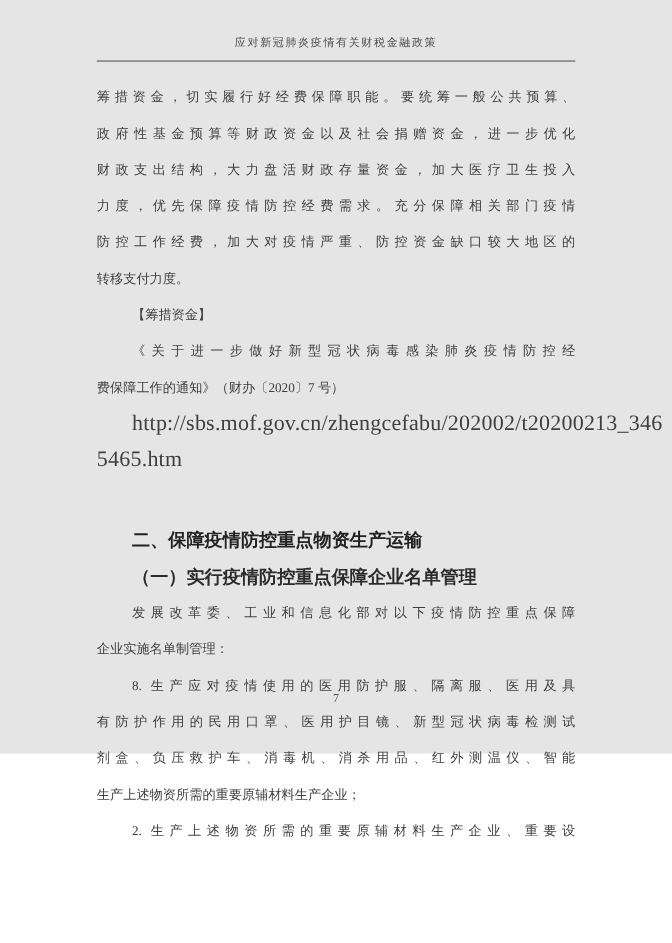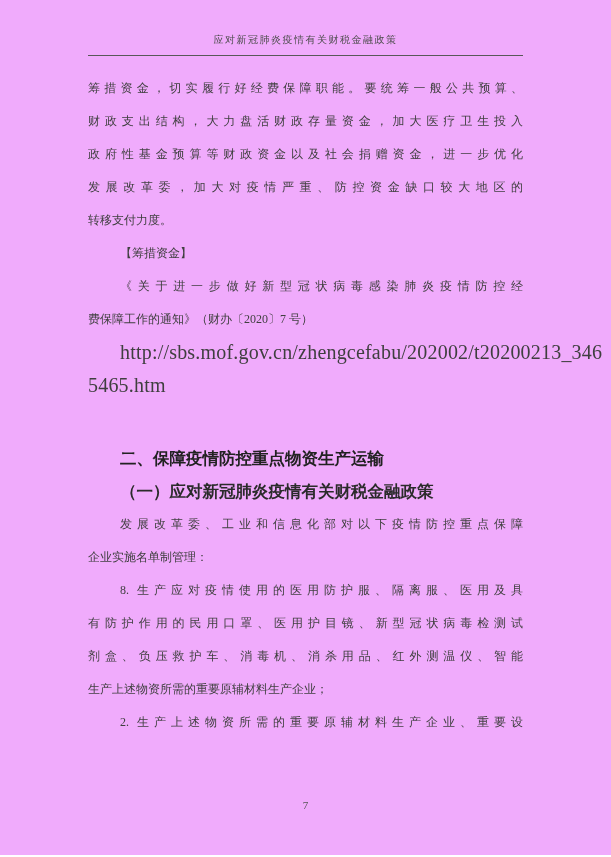--- a/index.html
+++ b/index.html
@@ -4,22 +4,22 @@
 <style>
   * { margin: 0; padding: 0; box-sizing: border-box; }
   html, body { background: #ffffff; }
   body {
     width: 611px; height: 857px;
     font-family: "Liberation Serif", serif;
     overflow: hidden;
   }
   .page {
     position: relative;
-    width: 611px; height: 855px;
-    background: #f0abfc;
+    width: 611px; height: 685px;
+    background: #e5e5e5;
     padding: 0 88px;
   }
   .doc-header { padding-top: 30px; }
   .doc-header .title {
     font-size: 10px;
     line-height: 20px;
     text-align: center;
     color: #4c4c4c;
     letter-spacing: 1.5px;
     white-space: nowrap;
@@ -75,31 +75,32 @@
 <body>
 
 <div class="page">
   <div class="doc-header">
     <div class="title">应对新冠肺炎疫情有关财税金融政策</div>
     <div class="rule"></div>
   </div>
 
   <div class="doc-body">
       <div class="line body fill">筹措资金，切实履行好经费保障职能。要统筹一般公共预算、</div>
+      <div class="line body fill">政府性基金预算等财政资金以及社会捐赠资金，进一步优化</div>
       <div class="line body fill">财政支出结构，大力盘活财政存量资金，加大医疗卫生投入</div>
-      <div class="line body fill">政府性基金预算等财政资金以及社会捐赠资金，进一步优化</div>
-      <div class="line body fill">发展改革委，加大对疫情严重、防控资金缺口较大地区的</div>
+      <div class="line body fill">力度，优先保障疫情防控经费需求。充分保障相关部门疫情</div>
+      <div class="line body fill">防控工作经费，加大对疫情严重、防控资金缺口较大地区的</div>
       <div class="line body">转移支付力度。</div>
       <div class="line body indent">【筹措资金】</div>
       <div class="line body indent fill">《关于进一步做好新型冠状病毒感染肺炎疫情防控经</div>
       <div class="line body">费保障工作的通知》（财办〔2020〕7 号）</div>
       <div class="line url indent">http://sbs.mof.gov.cn/zhengcefabu/202002/t20200213_346</div>
       <div class="line url">5465.htm</div>
       <div class="line h2 indent gap">二、保障疫情防控重点物资生产运输</div>
-      <div class="line h3 indent">（一）应对新冠肺炎疫情有关财税金融政策</div>
+      <div class="line h3 indent">（一）实行疫情防控重点保障企业名单管理</div>
       <div class="line body indent fill">发展改革委、工业和信息化部对以下疫情防控重点保障</div>
       <div class="line body">企业实施名单制管理：</div>
       <div class="line body indent fill">8. 生产应对疫情使用的医用防护服、隔离服、医用及具</div>
       <div class="line body fill">有防护作用的民用口罩、医用护目镜、新型冠状病毒检测试</div>
       <div class="line body fill">剂盒、负压救护车、消毒机、消杀用品、红外测温仪、智能</div>
       <div class="line body">生产上述物资所需的重要原辅材料生产企业；</div>
       <div class="line body indent fill">2. 生产上述物资所需的重要原辅材料生产企业、重要设</div>
     </div>
 
   <div class="doc-footer">7</div>

